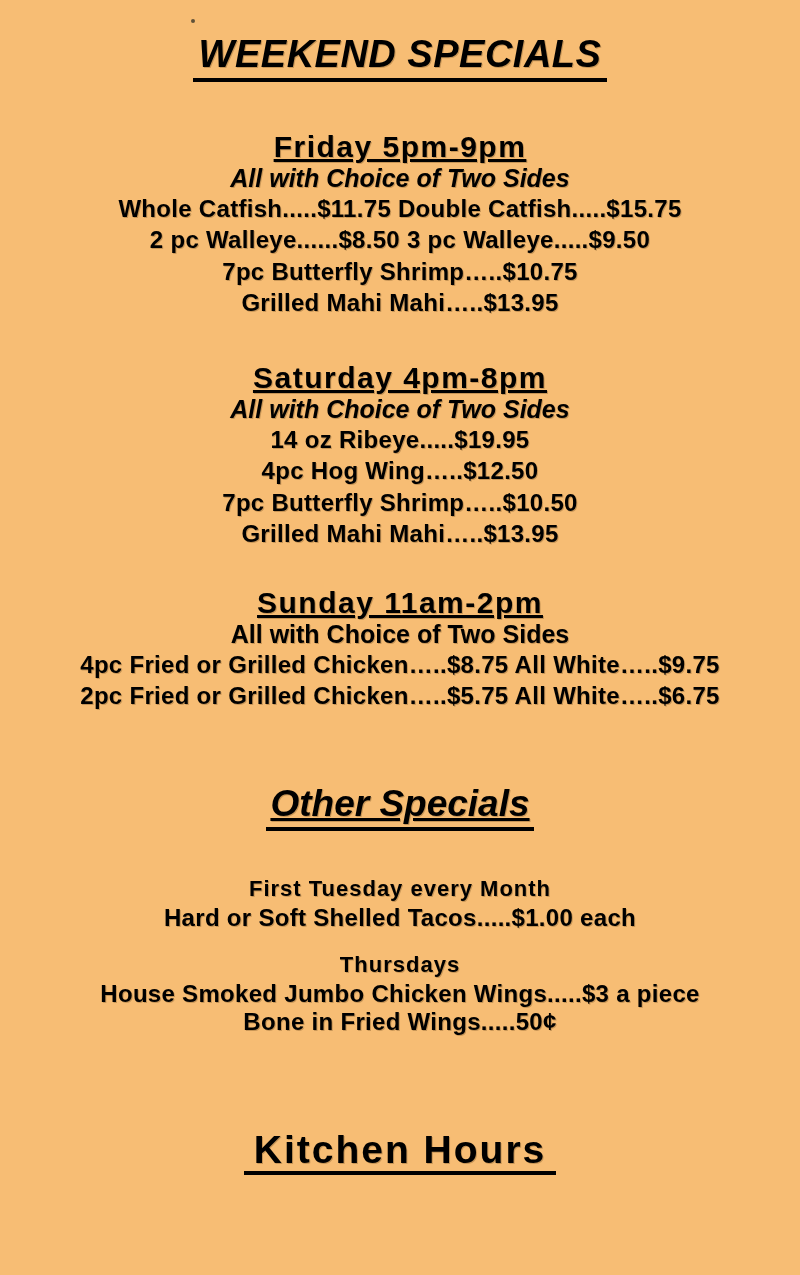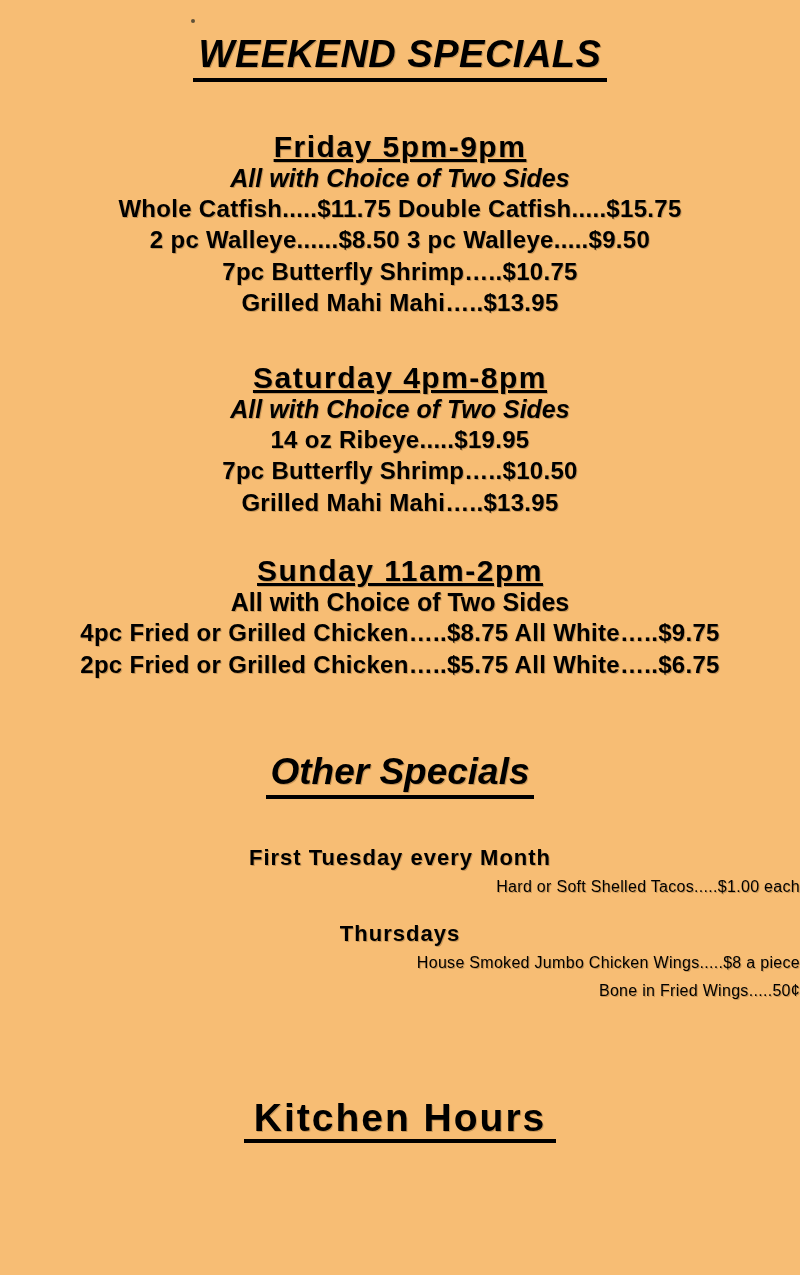--- a/index.html
+++ b/index.html
@@ -69,37 +69,37 @@
   .mt-sunday   { margin-top: 36px; }
   .other-title-wrap { margin-top: 40px; }
   .other-title {
     display: inline-block;
     font-size: 37px;
     font-weight: bold;
     font-style: italic;
     border-bottom: 4px solid #000;
     padding: 0 4px 2px 4px;
     line-height: 42px;
+    text-decoration: underline;
   }
   .entry-heading {
     font-size: 22px;
     font-weight: bold;
     letter-spacing: 1px;
     line-height: 31px;
   }
   .mt-entry1 { margin-top: 12px; }
   .mt-entry2 { margin-top: 19px; }
   .mt-entry3 { margin-top: 17px; }
   .entry-line {
-    font-size: 16px;
-    font-weight: normal;
+    font-size: 24px;
+    font-weight: bold;
     line-height: 28px;
     letter-spacing: 0.3px;
     white-space: nowrap;
-    text-align: right;
   }
   .kitchen-wrap { margin-top: 62px; }
   .kitchen-title {
     display: inline-block;
     font-size: 39px;
     font-weight: bold;
     letter-spacing: 2px;
     border-bottom: 4px solid #000;
     padding: 0 10px 2px 10px;
     line-height: 38px;
@@ -122,20 +122,21 @@
     <div class="line">Whole Catfish.....$11.75   Double Catfish.....$15.75</div>
     <div class="line">2 pc Walleye......$8.50  3 pc Walleye.....$9.50</div>
     <div class="line">7pc Butterfly Shrimp…..$10.75</div>
     <div class="line">Grilled Mahi Mahi…..$13.95</div>
   </section>
 
   <section class="section mt-saturday">
     <h2 class="sec-heading">Saturday 4pm-8pm</h2>
     <div class="sub italic">All with Choice of Two Sides</div>
     <div class="line">14 oz Ribeye.....$19.95</div>
+    <div class="line">4pc Hog Wing…..$12.50</div>
     <div class="line">7pc Butterfly Shrimp…..$10.50</div>
     <div class="line">Grilled Mahi Mahi…..$13.95</div>
   </section>
 
   <section class="section mt-sunday">
     <h2 class="sec-heading">Sunday 11am-2pm</h2>
     <div class="sub">All with Choice of Two Sides</div>
     <div class="line">4pc Fried or Grilled Chicken…..$8.75 All White…..$9.75</div>
     <div class="line">2pc Fried or Grilled Chicken…..$5.75 All White…..$6.75</div>
   </section>
@@ -145,21 +146,21 @@
   </div>
 
   <section class="section">
     <div class="entry-heading mt-entry1">First Tuesday every Month</div>
     <div class="entry-line">Hard or Soft Shelled Tacos.....$1.00 each</div>
   </section>
 
 
   <section class="section">
     <div class="entry-heading mt-entry3">Thursdays</div>
-    <div class="entry-line">House Smoked Jumbo Chicken Wings.....$8 a piece</div>
+    <div class="entry-line">House Smoked Jumbo Chicken Wings.....$3 a piece</div>
     <div class="entry-line">Bone in Fried Wings.....50¢</div>
   </section>
 
   <div class="kitchen-wrap">
     <h2 class="kitchen-title">Kitchen Hours</h2>
     
   </div>
 
 </div>
 

